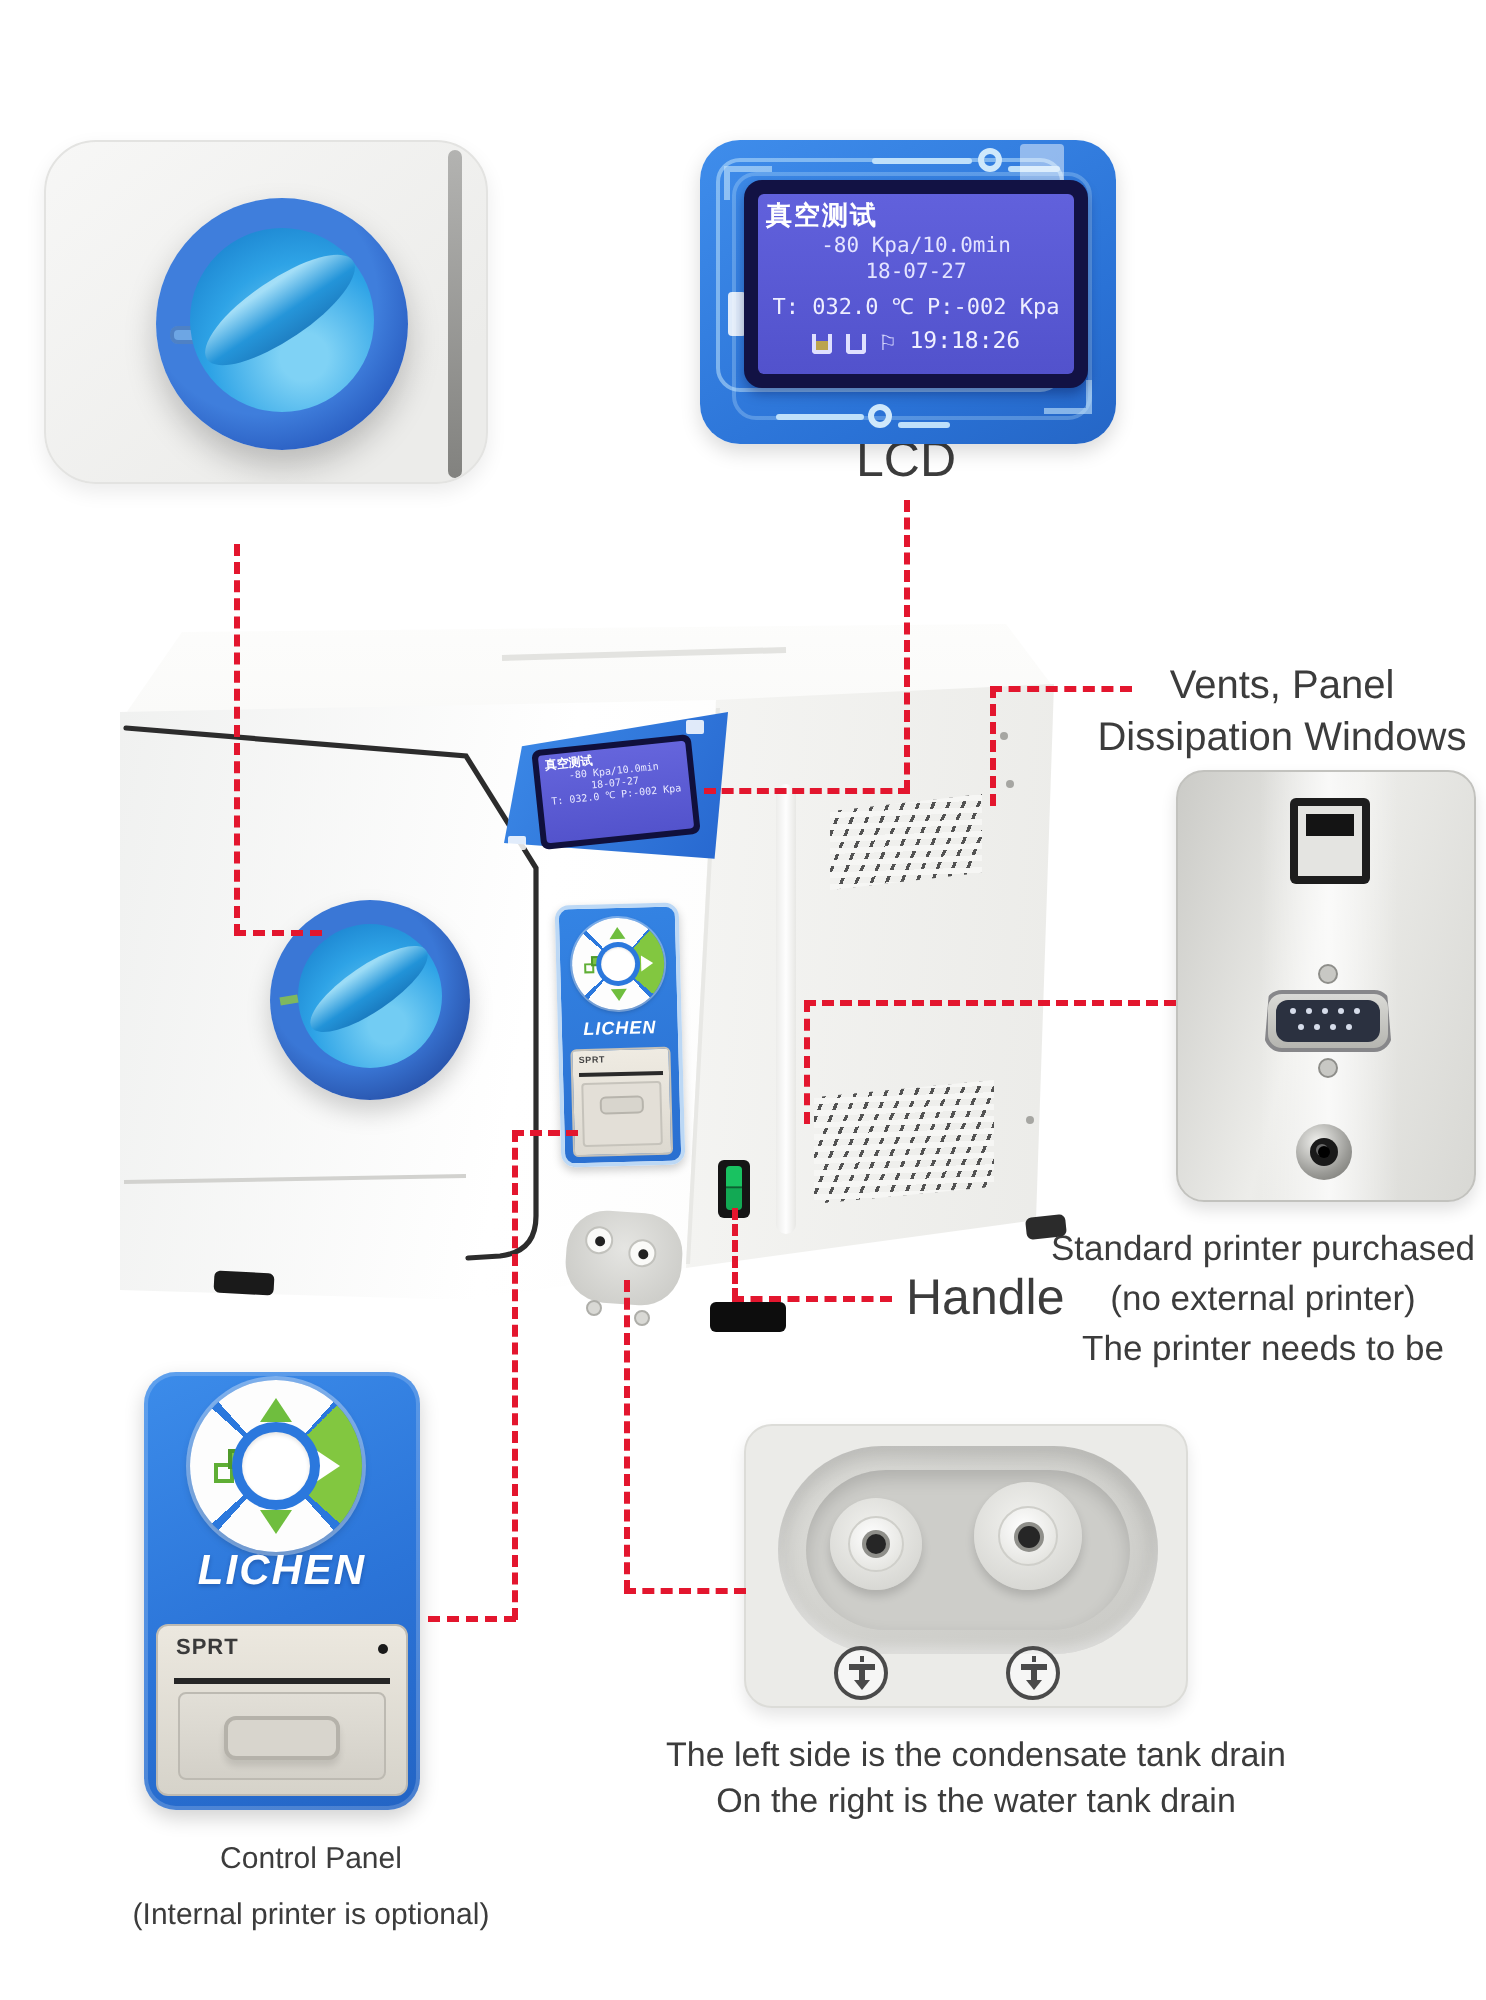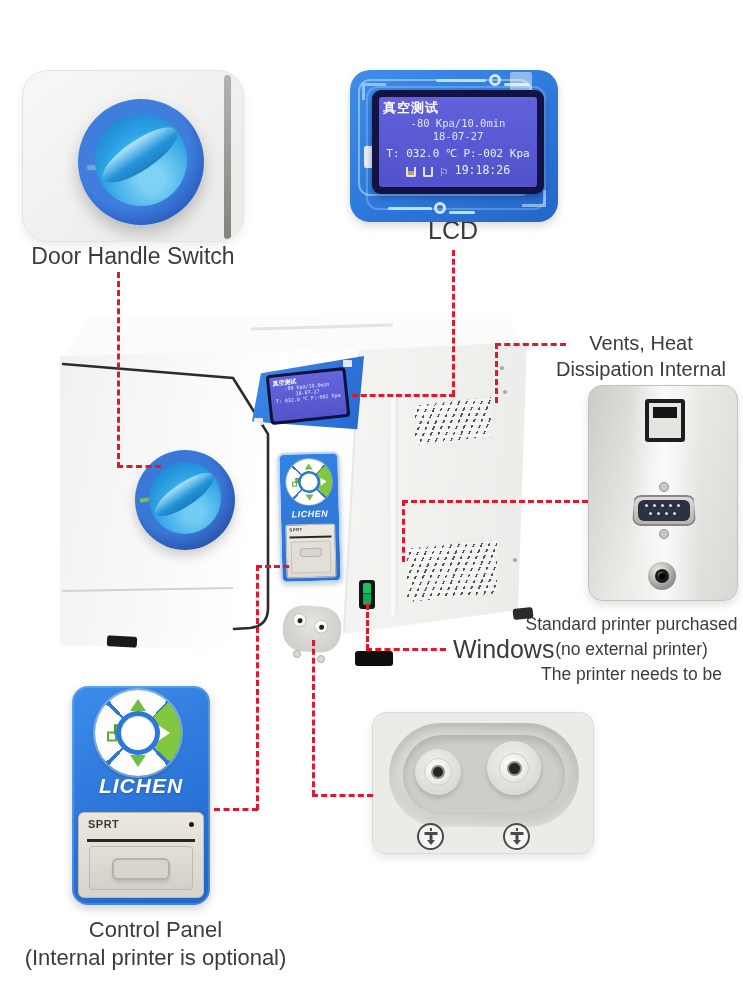--- a/index.html
+++ b/index.html
@@ -210,21 +210,20 @@
 
   <div class="card door-card">
     <div class="door-stripe"></div>
     <div class="ring">
       <div class="keyslot"></div>
       <div class="knob">
           <div class="ridge"></div>
         </div>
     </div>
   </div>
-  <div class="lbl ctr" style="left:22px;top:243px;width:222px;font-size:23px;">Door Handle Switch</div>
 
   <div class="card lcd-card">
     <div class="deco frameA"></div>
     <div class="deco frameB"></div>
     <div class="deco d-brk-tl"></div>
     <div class="deco d-brk-br"></div>
     <div class="deco d-line" style="left:86px;top:9px;width:50px;"></div>
     <div class="deco d-ring" style="left:139px;top:4px;"></div>
     <div class="deco d-line" style="left:154px;top:13px;width:26px;"></div>
     <div class="deco d-line" style="left:38px;top:137px;width:44px;"></div>
@@ -317,22 +316,22 @@
       </div>
     <div class="dot" style="left:445px;top:64px;"></div>
     <div class="dot" style="left:448px;top:88px;"></div>
     <div class="dot" style="left:458px;top:256px;"></div>
     <div class="foot" style="left:52px;top:334px;width:30px;height:11px;transform:rotate(3deg);"></div>
     <div class="foot" style="left:300px;top:349px;width:38px;height:15px;background:#0d0d0d;"></div>
     <div class="foot" style="left:458px;top:306px;width:20px;height:11px;background:#2b2b2b;transform:rotate(-6deg);"></div>
   </div>
 
   <div class="lbl ctr" style="left:540px;top:330px;width:202px;font-size:20px;line-height:26px;">
-    <div>Vents, Heat</div>
-    <div>Dissipation Internal</div>
+    <div>Vents, Panel</div>
+    <div>Dissipation Windows</div>
   </div>
 
   <div class="card pi-card">
     <div class="pi-strip"></div>
     <div class="usb">
         <i></i>
         <b></b>
       </div>
     <div class="db9">
       <div class="db9-screw" style="left:27px;top:0;"></div>
@@ -357,21 +356,21 @@
         <i></i>
         <b></b>
       </div>
   </div>
   <div class="lbl ctr" style="left:520px;top:612px;width:223px;font-size:17.5px;line-height:25px;">
     <div>Standard printer purchased</div>
     <div>(no external printer)</div>
     <div>The printer needs to be</div>
   </div>
 
-  <div class="lbl" style="left:453px;top:635px;font-size:25px;">Windows</div>
+  <div class="lbl" style="left:453px;top:635px;font-size:25px;">Handle</div>
 
   <div class="card cp-card">
     <div class="cp-dpad abs">
       <div class="dpad">
         <span class="tri-up"></span>
         <span class="tri-down"></span>
         <span class="tri-play"></span>
         <span class="menu-ico">
             <i class="b"></i>
             <i class="t"></i>
@@ -382,21 +381,21 @@
     <div class="cp-logo">LICHEN</div>
     <div class="cp-printer">
       <div class="cp-sprt">SPRT</div>
       <div class="cp-dot"></div>
       <div class="cp-slot"></div>
       <div class="cp-flap">
           <div class="cp-handle"></div>
         </div>
     </div>
   </div>
-  <div class="lbl ctr" style="left:18px;top:916px;width:275px;font-size:22px;line-height:28px;">
+  <div class="lbl ctr" style="left:18px;top:916px;width:275px;font-size:15px;line-height:28px;">
     <div>Control Panel</div>
     <div>(Internal printer is optional)</div>
   </div>
 
   <div class="card dr-card">
     <div class="dr-well">
       <div class="dr-well2"></div>
     </div>
     <div class="noz-base" style="left:42px;top:36px;width:46px;height:46px;"></div>
     <div class="noz-cyl" style="left:51px;top:45px;width:28px;height:28px;"></div>
@@ -409,20 +408,24 @@
         <span class="vb"></span>
         <span class="vs"></span>
         <span class="va"></span>
     </div>
     <div class="valve-ico" style="left:130px;top:110px;">
       <span class="vt"></span>
         <span class="vb"></span>
         <span class="vs"></span>
         <span class="va"></span>
     </div>
+  </div>
+  <div class="lbl ctr" style="left:333px;top:866px;width:310px;font-size:17px;line-height:23px;">
+    <div>The left side is the condensate tank drain</div>
+    <div>On the right is the water tank drain</div>
   </div>
 
   <div class="lead v" style="left:117px;top:272px;height:196px;"></div>
   <div class="lead h" style="left:117px;top:465px;width:44px;"></div>
   <div class="lead v" style="left:452px;top:250px;height:146px;"></div>
   <div class="lead h" style="left:352px;top:394px;width:103px;"></div>
   <div class="lead h" style="left:495px;top:343px;width:71px;"></div>
   <div class="lead v" style="left:495px;top:343px;height:60px;"></div>
   <div class="lead h" style="left:402px;top:500px;width:186px;"></div>
   <div class="lead v" style="left:402px;top:500px;height:62px;"></div>

